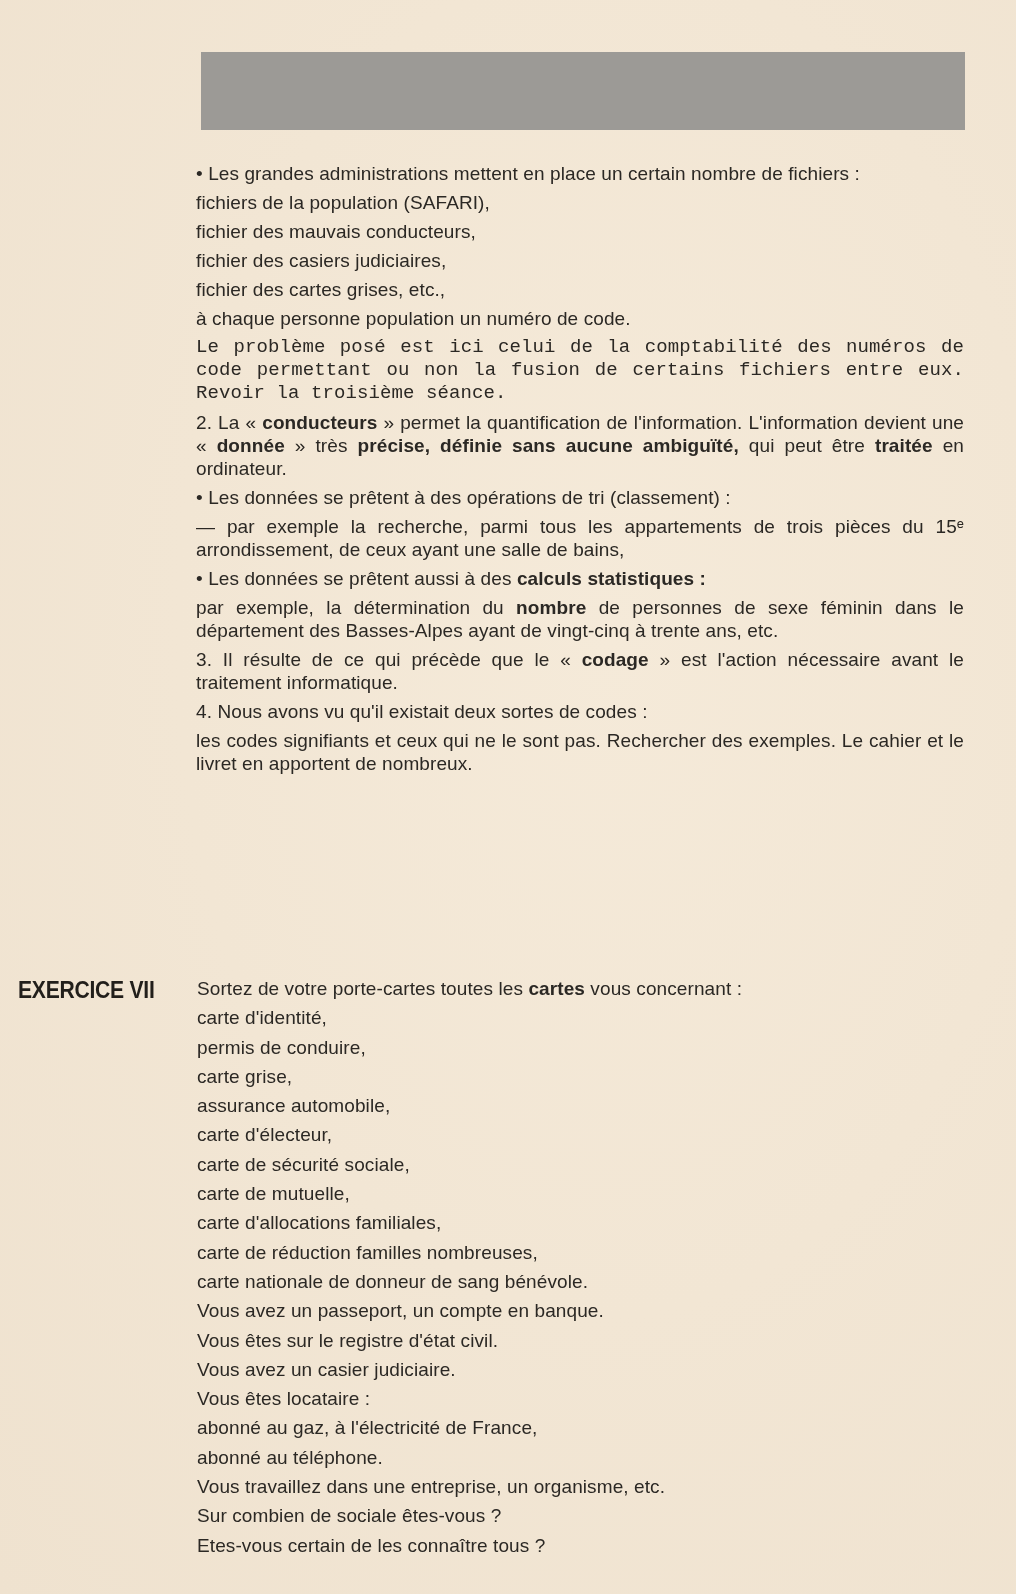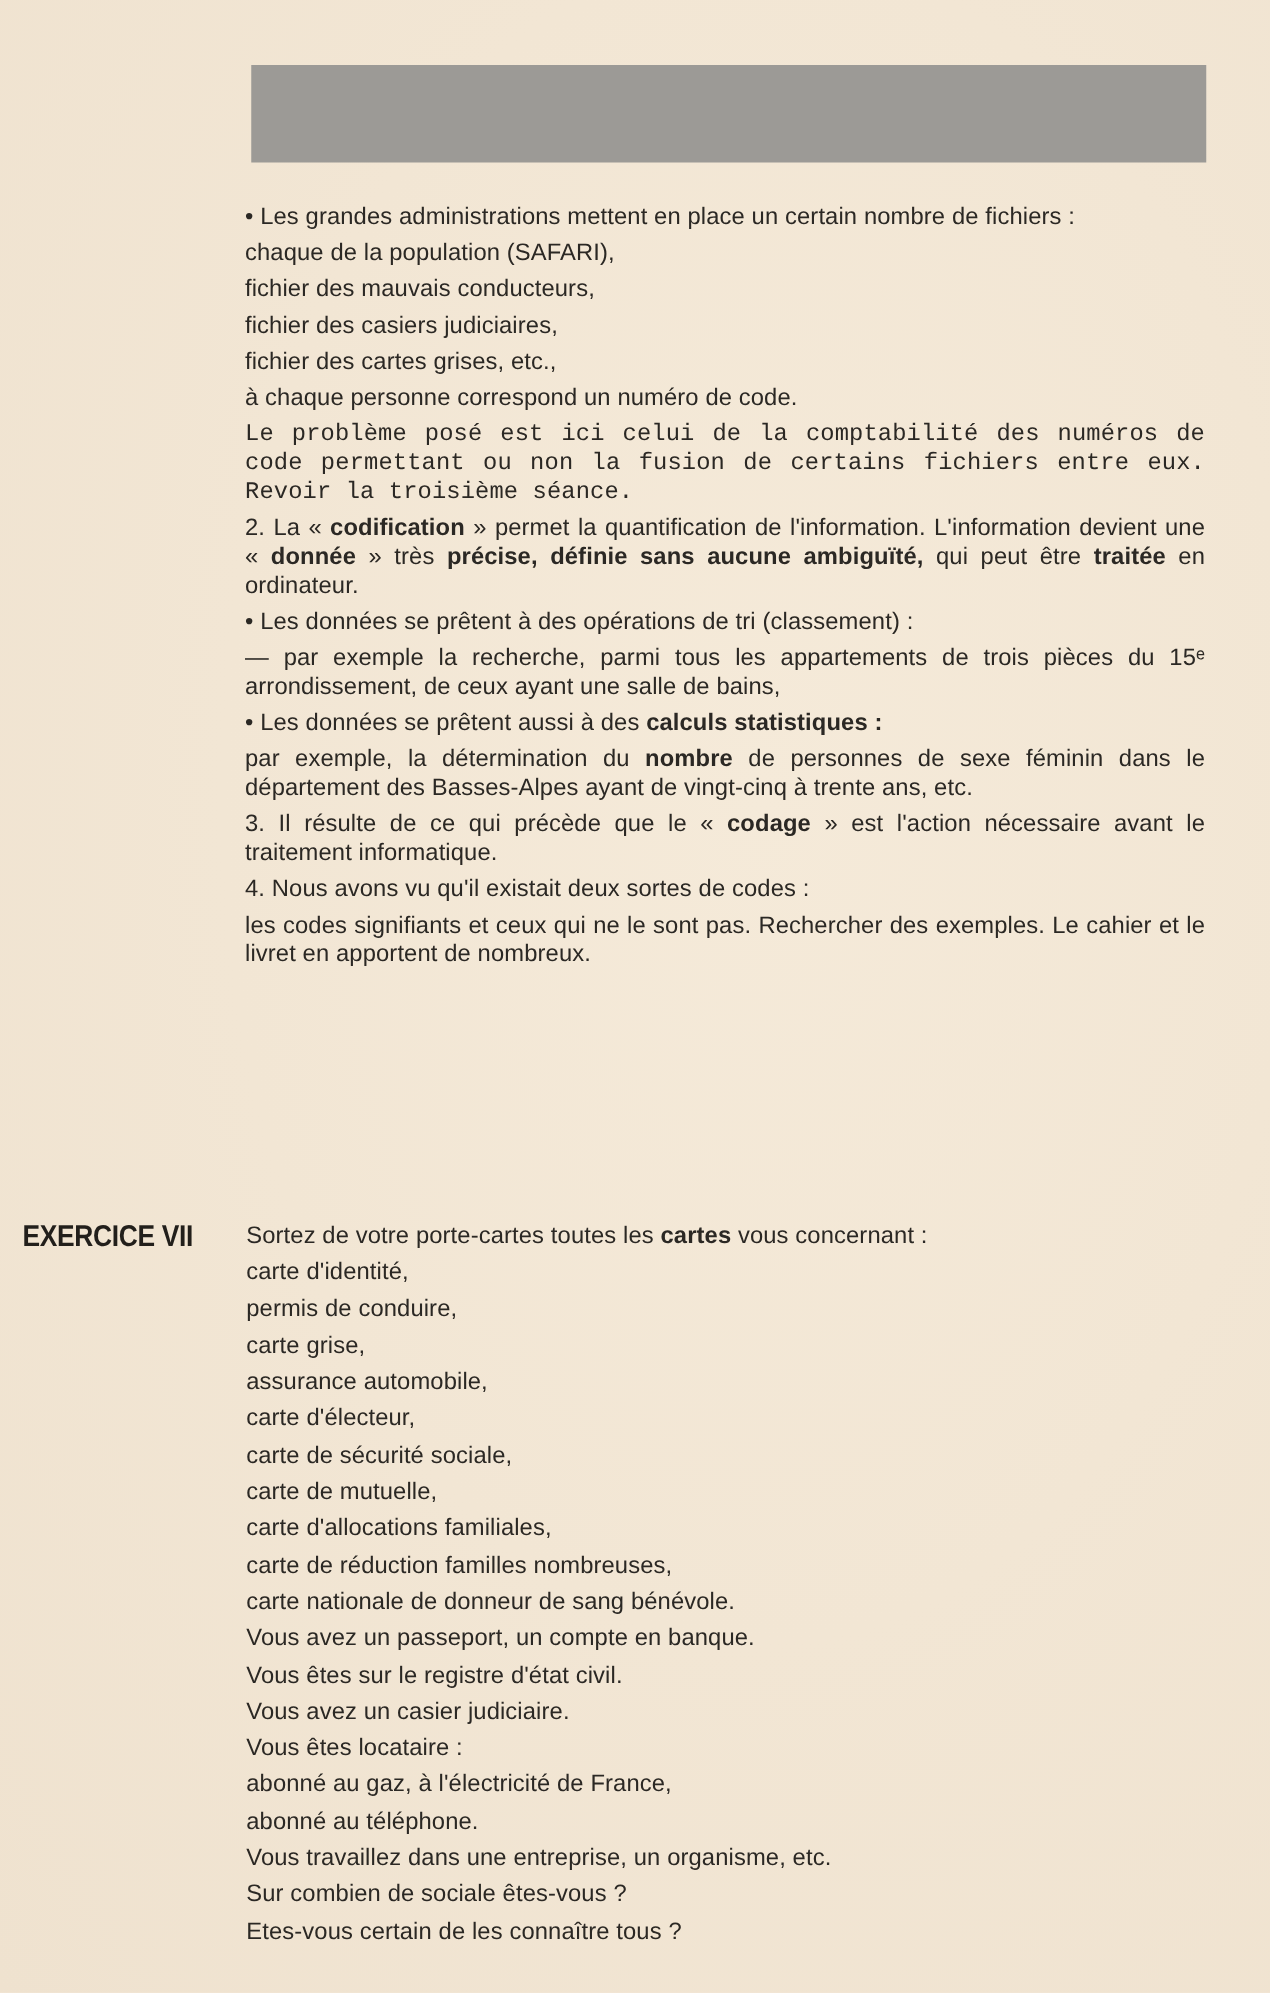--- a/index.html
+++ b/index.html
@@ -48,27 +48,27 @@
   .exercise-body { top: 974px; left: 197px; width: 720px; }
   .exercise-body .p { text-align: left; margin: 0; line-height: 29.3px; }
 </style>
 </head>
 <body>
 
 <div class="header-band"></div>
 
 <div class="column section-top" id="section-body">
     <p class="p" style="margin-top: 0px;"><span>• Les grandes administrations mettent en place un certain nombre de fichiers :</span></p>
-    <p class="p nojust" style="margin-top: 6px;"><span>chaque de la population (SAFARI),</span></p>
+    <p class="p nojust" style="margin-top: 6px;"><span>fichiers de la population (SAFARI),</span></p>
     <p class="p nojust" style="margin-top: 6px;"><span>fichier des mauvais conducteurs,</span></p>
     <p class="p nojust" style="margin-top: 6px;"><span>fichier des casiers judiciaires,</span></p>
     <p class="p nojust" style="margin-top: 6px;"><span>fichier des cartes grises, etc.,</span></p>
-    <p class="p nojust" style="margin-top: 6px;"><span>à chaque personne correspond un numéro de code.</span></p>
+    <p class="p nojust" style="margin-top: 6px;"><span>à chaque personne population un numéro de code.</span></p>
     <p class="p" style="margin-top: 6px; font-family: Liberation Mono, monospace;"><span>Le problème posé est ici celui de la comptabilité des numéros de code per­mettant ou non la fusion de certains fichiers entre eux. Revoir la troisième séance.</span></p>
-    <p class="p" style="margin-top: 6px;"><span>2.  La « </span><span class="b">codification</span><span> » permet la quantification de l'information. L'information devient une « </span><span class="b">donnée</span><span> » très </span><span class="b">précise, définie sans aucune ambiguïté,</span><span> qui peut être </span><span class="b">traitée</span><span> en ordinateur.</span></p>
+    <p class="p" style="margin-top: 6px;"><span>2.  La « </span><span class="b">conducteurs</span><span> » permet la quantification de l'information. L'information devient une « </span><span class="b">donnée</span><span> » très </span><span class="b">précise, définie sans aucune ambiguïté,</span><span> qui peut être </span><span class="b">traitée</span><span> en ordinateur.</span></p>
     <p class="p nojust" style="margin-top: 6px;"><span>• Les données se prêtent à des opérations de tri (classement) :</span></p>
     <p class="p" style="margin-top: 6px;"><span>— par exemple la recherche, parmi tous les appartements de trois pièces du 15ᵉ arrondissement, de ceux ayant une salle de bains,</span></p>
     <p class="p" style="margin-top: 6px;"><span>• Les données se prêtent aussi à des </span><span class="b">calculs statistiques :</span></p>
     <p class="p" style="margin-top: 6px;"><span>par exemple, la détermination du </span><span class="b">nombre</span><span> de personnes de sexe féminin dans le département des Basses-Alpes ayant de vingt-cinq à trente ans, etc.</span></p>
     <p class="p" style="margin-top: 6px;"><span>3.  Il résulte de ce qui précède que le « </span><span class="b">codage</span><span> » est l'action nécessaire avant le traitement informatique.</span></p>
     <p class="p nojust" style="margin-top: 6px;"><span>4.  Nous avons vu qu'il existait deux sortes de codes :</span></p>
     <p class="p" style="margin-top: 6px;"><span>les codes signifiants et ceux qui ne le sont pas. Rechercher des exemples. Le cahier et le livret en apportent de nombreux.</span></p>
   </div>
 
 <div class="exercise-label">EXERCICE VII</div>

